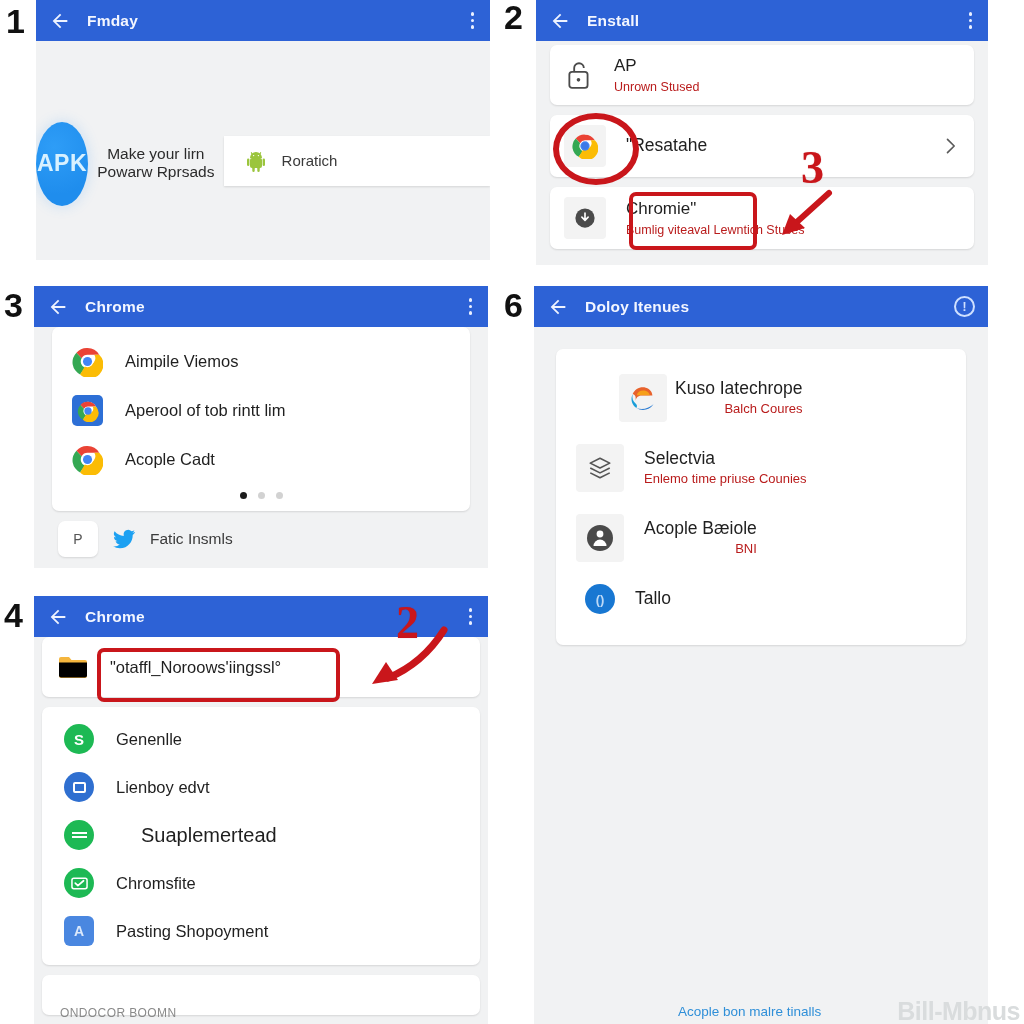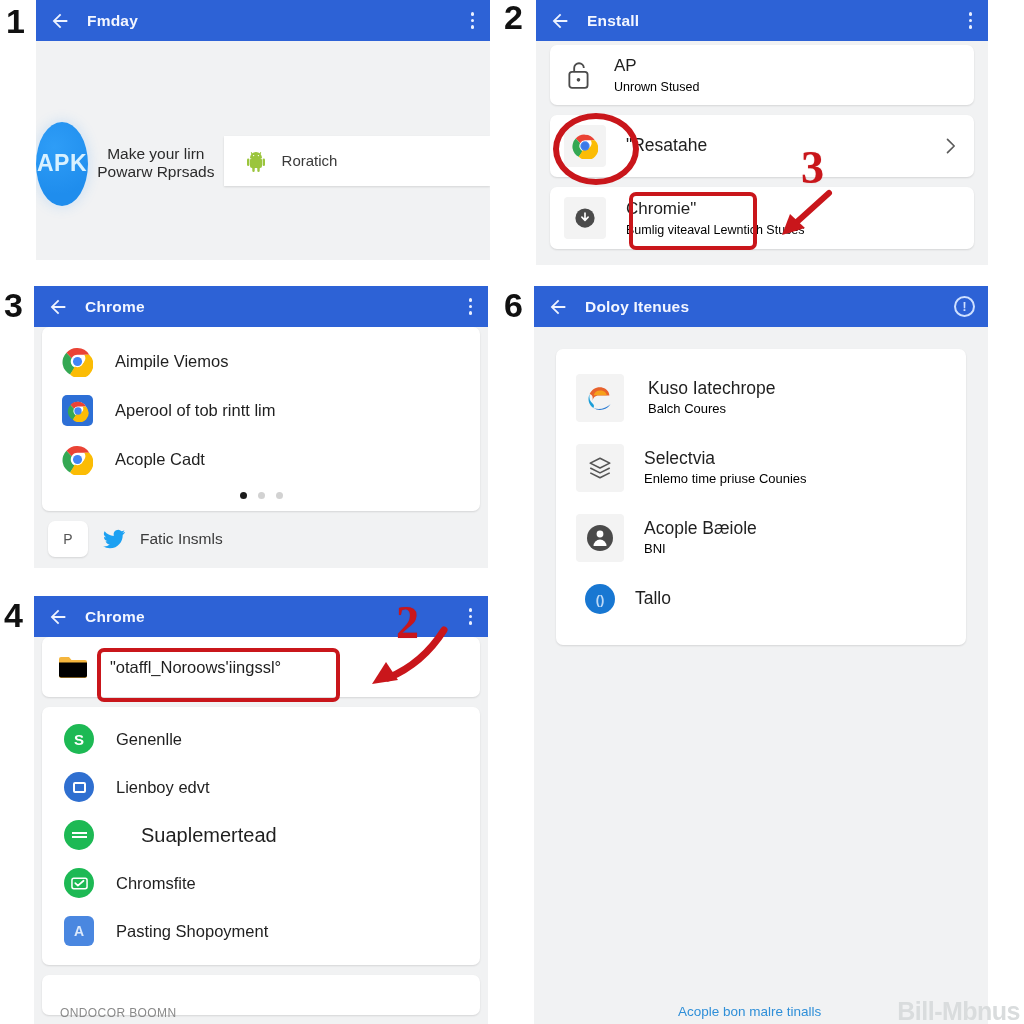--- a/index.html
+++ b/index.html
@@ -44,21 +44,21 @@
 
   .body { position: relative; height: calc(100% - 41px); background: #f1f2f3; }
 
   
   .card { background: #fff; border-radius: 7px; box-shadow: 0 1px 2px rgba(0,0,0,.12); }
 
   
   .row { display: flex; align-items: center; padding: 11px 14px; }
   .row .texts { display: flex; flex-direction: column; justify-content: center; min-width: 0; }
   .row .t1 { font-size: 16px; color: #1f1f1f; line-height: 1.25; }
-  .row .t2 { font-size: 12.5px; color: #000000; line-height: 1.3; margin-top: 2px; }
+  .row .t2 { font-size: 12.5px; color: #b91c1c; line-height: 1.3; margin-top: 2px; text-align: right; }
 
   .sq-icon {
     width: 42px; height: 42px; background: #f3f3f3; border-radius: 4px;
     display: flex; align-items: center; justify-content: center; flex: 0 0 auto;
   }
   .rnd-icon { width: 30px; height: 30px; border-radius: 50%; display: flex; align-items: center; justify-content: center; flex: 0 0 auto; }
 
   
   .apk-circle {
     width: 84px; height: 84px; border-radius: 50%;
@@ -224,21 +224,21 @@
         <path d="M20 11H7.8l5.6-5.6L12 4l-8 8 8 8 1.4-1.4L7.8 13H20z" fill="#eef3ff"></path>
       </svg>
       <span class="title">Chrome</span>
       <span class="spacer"></span>
       <span class="kebab">
           <i></i>
           <i></i>
           <i></i>
         </span>
     </div>
-    <div class="body" style="padding:0 8px;">
+    <div class="body" style="padding:0 18px;">
       <div class="card" style="padding:10px 0 12px 0;">
 
         <div class="row" style="gap:22px; padding:9px 20px;">
           <svg width="31" height="31" viewBox="0 0 48 48">
             <circle cx="24" cy="24" r="21" fill="#fff"></circle>
             <path d="M24 3a21 21 0 0 1 18.2 10.5H24a10.5 10.5 0 0 0-9.1 5.3L6.9 10.3A21 21 0 0 1 24 3z" fill="#ea4335"></path>
             <path d="M6.9 10.3l8 8.5A10.5 10.5 0 0 0 20 33.6L12.6 44A21 21 0 0 1 6.9 10.3z" fill="#34a853"></path>
             <path d="M42.2 13.5A21 21 0 0 1 12.6 44l9-15.3A10.5 10.5 0 0 0 34.5 13.5z" fill="#fbbc05"></path>
             <circle cx="24" cy="24" r="8.8" fill="#fff"></circle>
             <circle cx="24" cy="24" r="7" fill="#4285f4"></circle>
@@ -294,21 +294,21 @@
       <svg class="back" viewBox="0 0 24 24">
         <path d="M20 11H7.8l5.6-5.6L12 4l-8 8 8 8 1.4-1.4L7.8 13H20z" fill="#eef3ff"></path>
       </svg>
       <span class="title">Doloy Itenues</span>
       <span class="spacer"></span>
       <span class="info-circle">!</span>
     </div>
     <div class="body" style="padding:22px 22px 0 22px;">
       <div class="card" style="padding:14px 0 20px 0;">
 
-        <div class="row" style="gap:24px; padding:11px 20px;">
+        <div class="row" style="gap:8px; padding:11px 20px;margin-left:43px;">
           <span class="sq-icon" style="width:48px;height:48px;">
             <svg width="30" height="30" viewBox="0 0 48 48">
               <path d="M41 33a19 19 0 0 1-27.5 6.8C19 42 26 42 31.5 39.5c5-2.2 8-4.6 9.5-6.5z" fill="#2b7cd3"></path>
               <path d="M13.5 39.8C6 35 3.5 25.5 7.5 17.5c-1.5 7 .5 12 5 15.5 3.5 2.8 1 6.8 1 6.8z" fill="#1a9ed9"></path>
               <path d="M7.5 17.5C11 9.5 20 5 28.5 7.5c7 2 10.5 7.5 10.5 12.5H22c-6 0-9.5 4-9.5 8.5-.5-5 1-8.5-5-11z" fill="#e8622c"></path>
               <path d="M24 12c6 0 10 3.2 10.8 7.5H14c1-4.5 5-7.5 10-7.5z" fill="#f6a01a"></path>
             </svg>
           </span>
           <span class="texts">
             <span class="t1" style="font-size:17.5px;font-weight:500;">Kuso Iatechrope</span>

